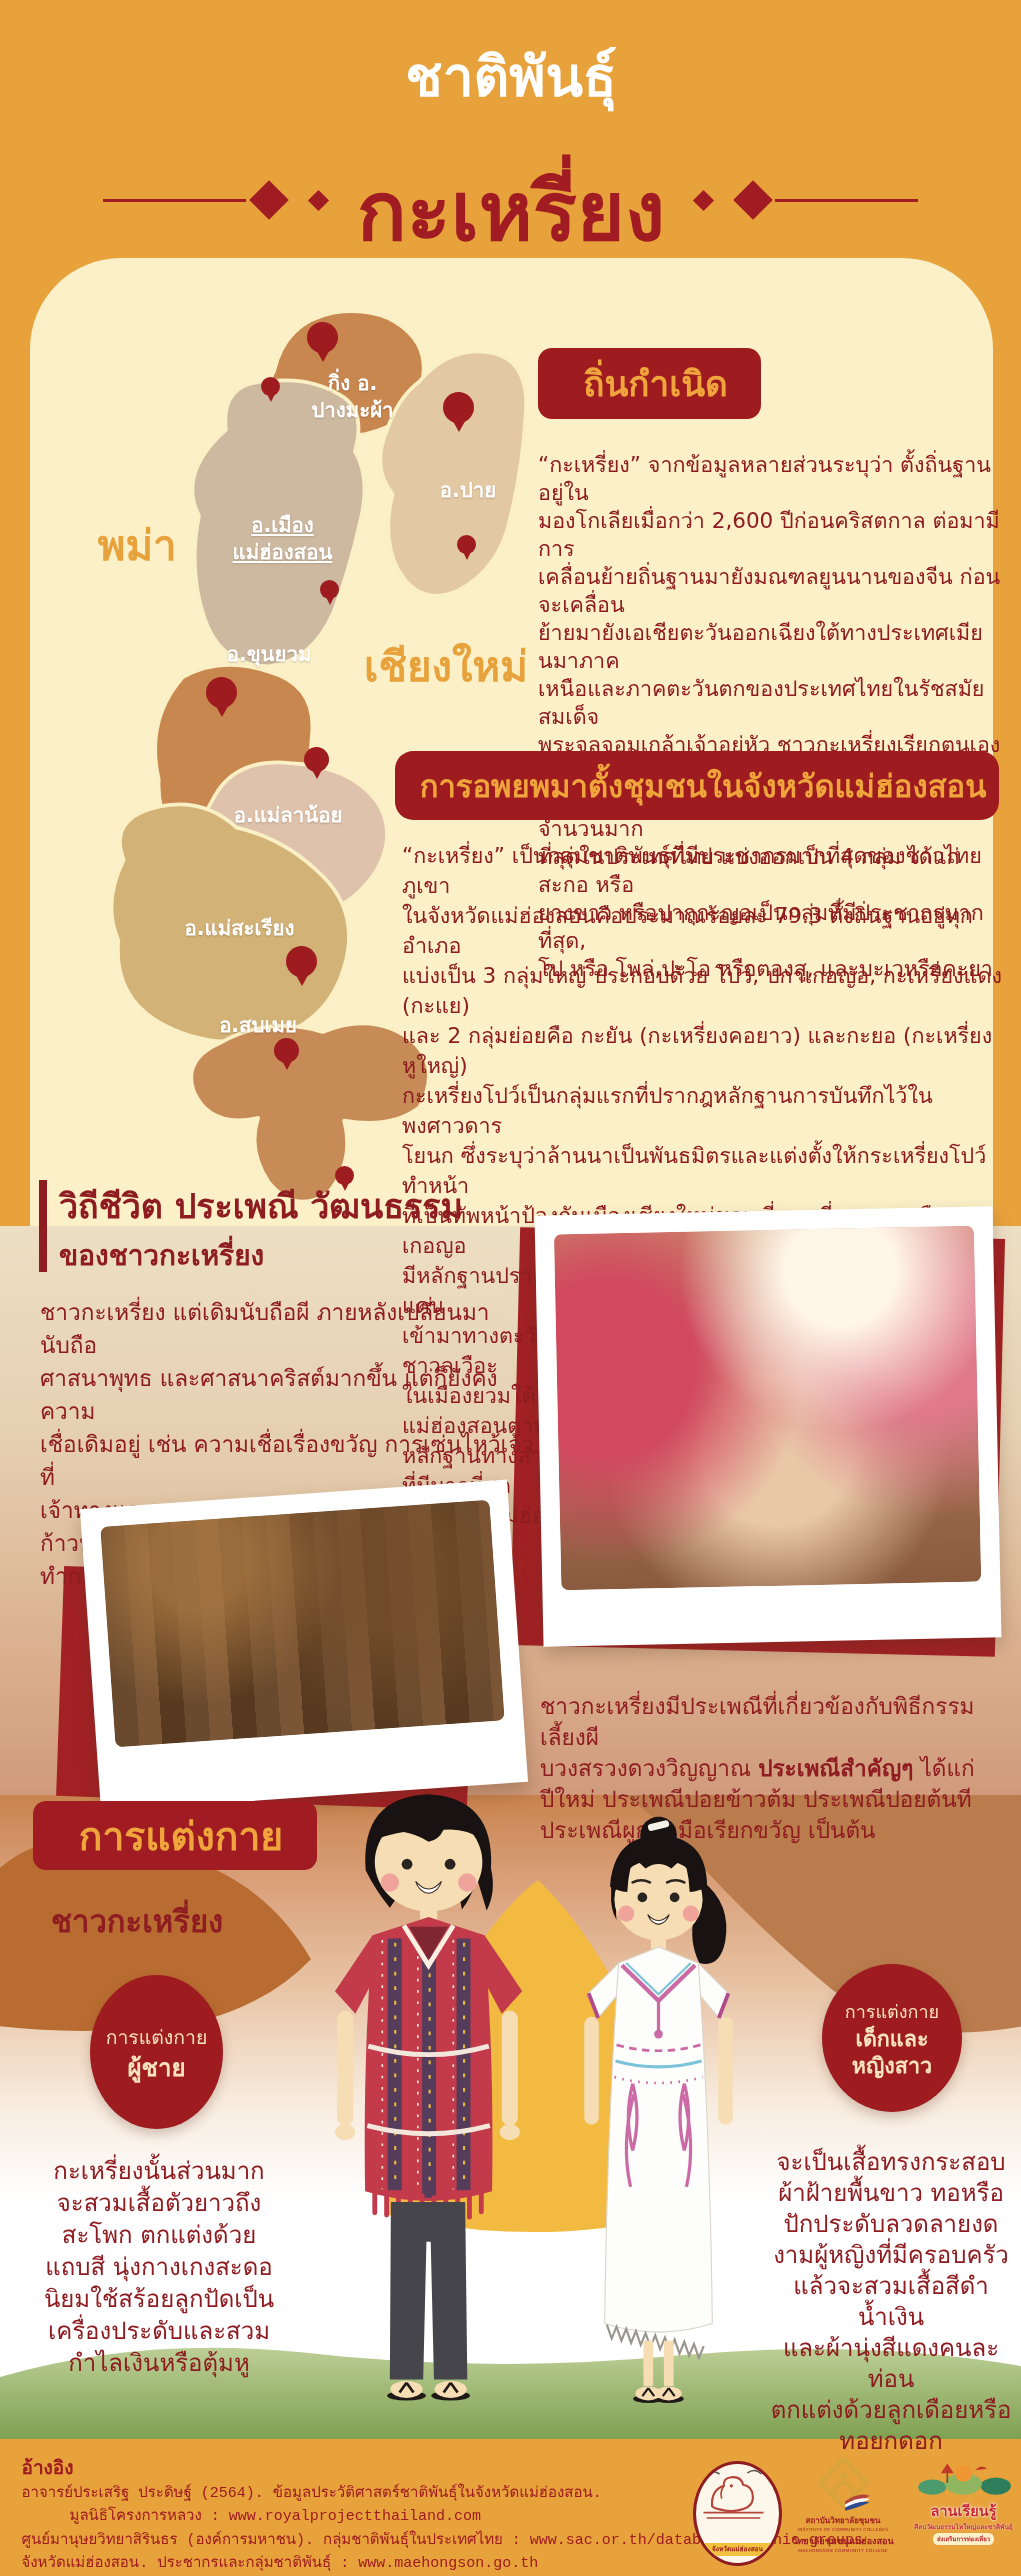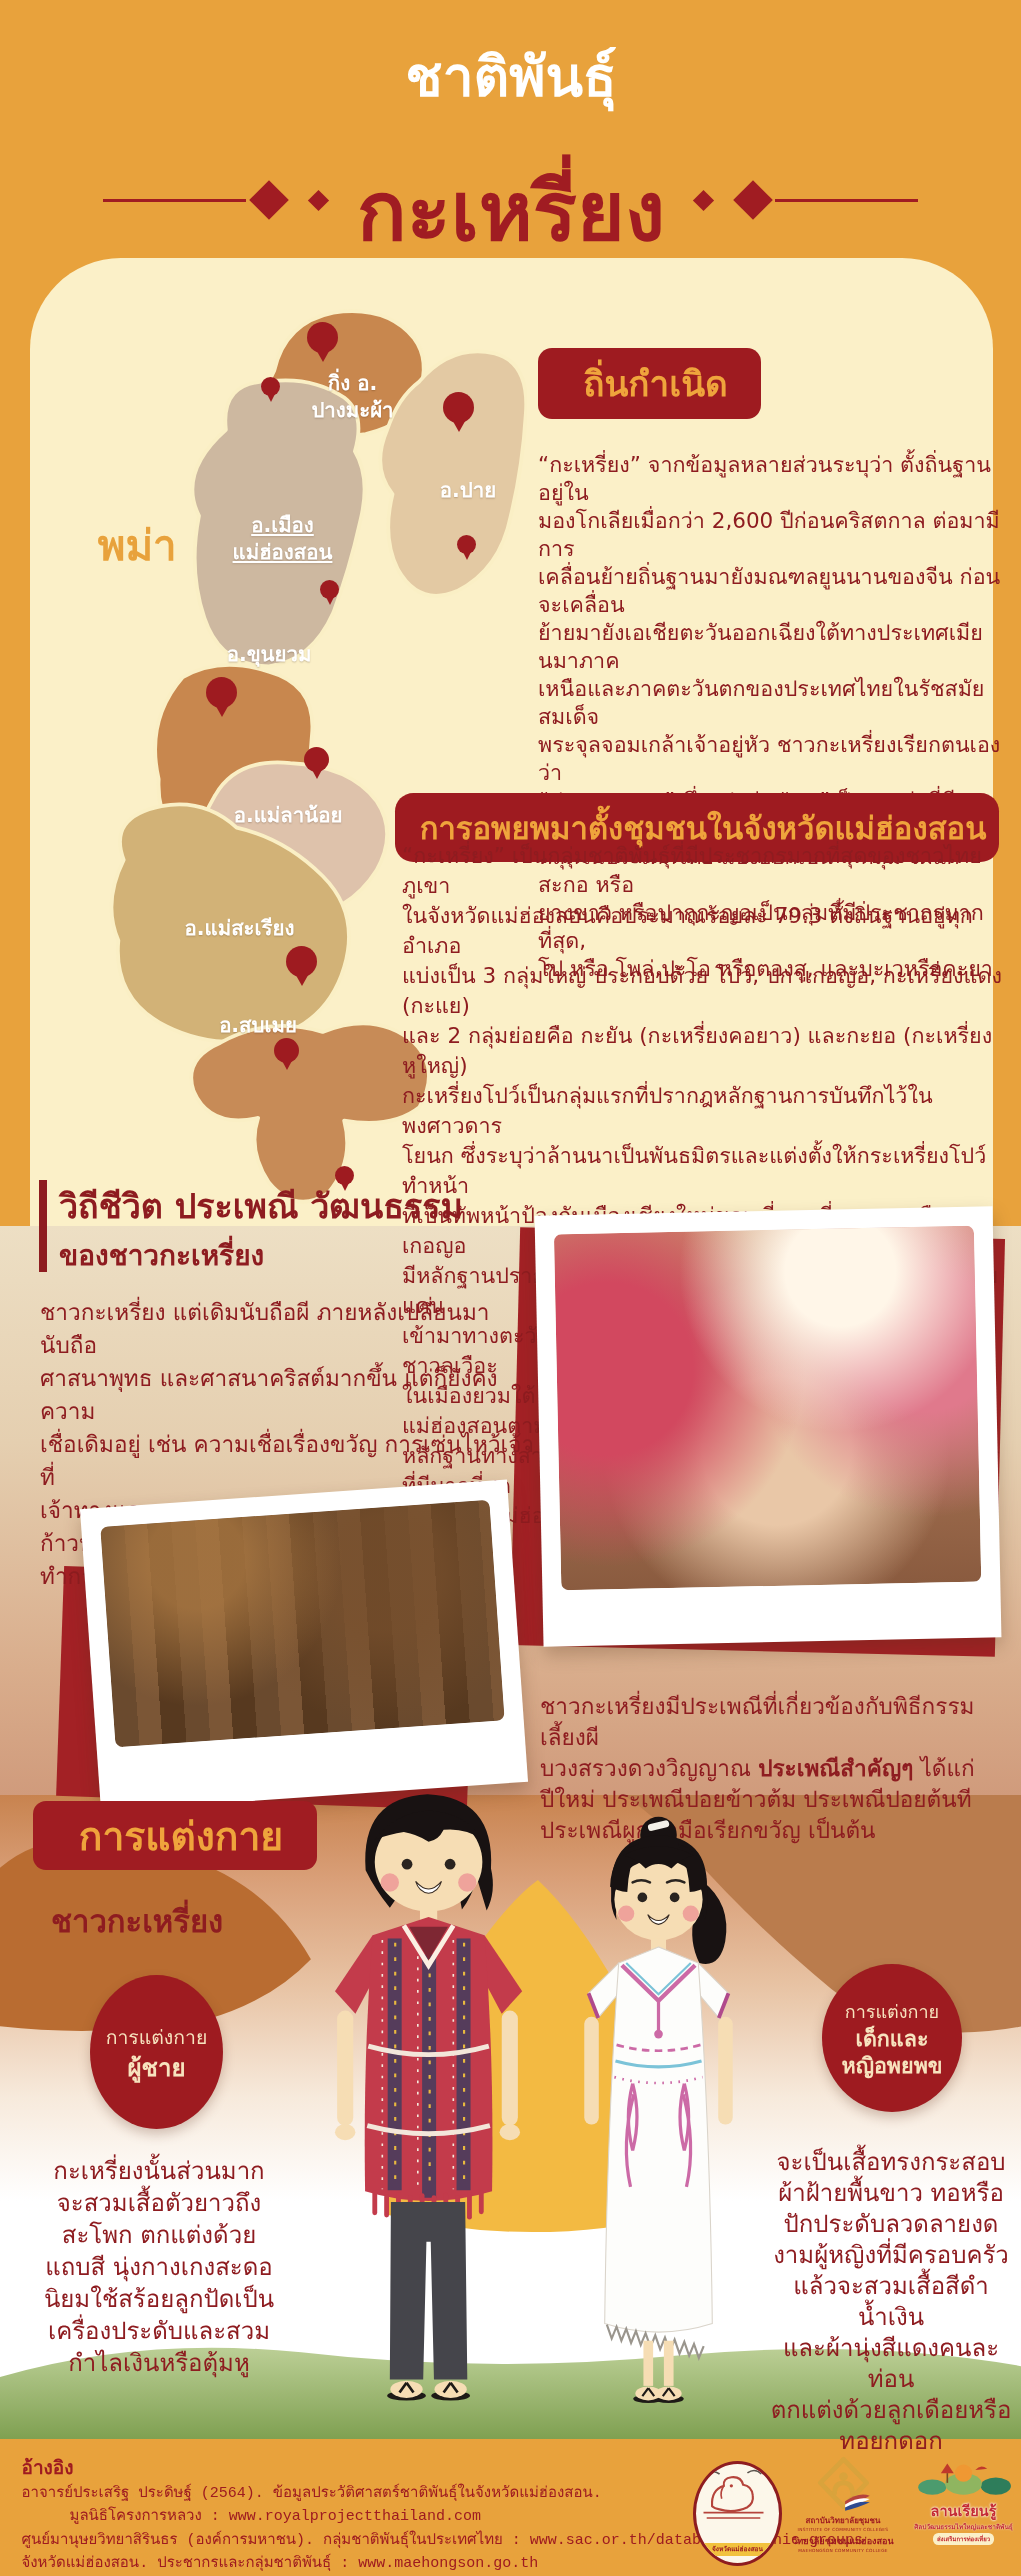--- a/index.html
+++ b/index.html
@@ -47,21 +47,21 @@
   .pin::after{content:"";position:absolute;left:50%;transform:translateX(-50%);
               border-style:solid;border-color:#9E1B20 transparent transparent transparent;}
   .pin-b{width:31px;height:31px;} .pin-b::after{top:24px;border-width:16px 9.1px 0 9.1px;}
   .pin-m{width:25px;height:25px;} .pin-m::after{top:19px;border-width:13px 7px 0 7px;}
   .pin-s{width:19.4px;height:19.4px;} .pin-s::after{top:14.5px;border-width:10.2px 5.4px 0 5.4px;}
 
   
   .badge{background:#9E1B20;color:#EFA43C;font-weight:bold;display:flex;align-items:center;
          justify-content:center;white-space:nowrap;z-index:3;padding-left:12px;}
   #badge-origin{left:538px;top:348px;width:211px;height:71px;border-radius:14px;font-size:35px;}
-  #badge-migration{left:395px;top:793px;width:592px;height:69px;border-radius:18.3px;font-size:31px;}
+  #badge-migration{left:395px;top:751px;width:592px;height:69px;border-radius:18.3px;font-size:31px;}
   .para{position:absolute;color:#8E1C20;white-space:pre-line;z-index:3;}
   #para-origin{left:538px;top:451px;width:465px;font-size:21.5px;line-height:28px;}
   #para-migration{left:402px;top:841px;width:600px;font-size:21.5px;line-height:30px;}
 
   #culture-bar{left:39px;top:1180px;width:7.5px;height:92px;background:#8E1C20;z-index:3;}
   #culture-title{left:59px;top:1179px;font-size:34px;font-weight:bold;color:#8E1C20;white-space:nowrap;z-index:3;}
   #culture-subtitle{left:59px;top:1233px;font-size:28px;font-weight:bold;color:#8E1C20;white-space:nowrap;z-index:3;}
   #para-culture{left:40px;top:1296px;width:500px;font-size:22.6px;line-height:33px;}
 
   .photo-mat{position:absolute;background:#A32125;z-index:2;}
@@ -171,20 +171,21 @@
     <div class="mlabel" id="lbl-pangmapha">กิ่ง อ.
 ปางมะผ้า</div>
     <div class="mlabel" id="lbl-pai">อ.ปาย</div>
     <div class="mlabel" id="lbl-mueang">อ.เมือง
 แม่ฮ่องสอน</div>
     <div class="mlabel" id="lbl-khunyuam">อ.ขุนยวม</div>
     <div class="mlabel" id="lbl-maelanoi">อ.แม่ลาน้อย</div>
     <div class="mlabel" id="lbl-maesariang">อ.แม่สะเรียง</div>
     <div class="mlabel" id="lbl-sobmoei">อ.สบเมย</div>
     <div class="region-label" id="lbl-myanmar">พม่า</div>
+    <div class="region-label" id="lbl-chiangmai">เชียงใหม่</div>
 
     <div class="pin pin-b" style="left:264px;top:32px;"></div>
     <div class="pin pin-b" style="left:400px;top:102px;"></div>
     <div class="pin pin-s" style="left:414px;top:245px;"></div>
     <div class="pin pin-s" style="left:218px;top:87px;"></div>
     <div class="pin pin-s" style="left:277px;top:290px;"></div>
     <div class="pin pin-b" style="left:163px;top:387px;"></div>
     <div class="pin pin-m" style="left:261px;top:457px;"></div>
     <div class="pin pin-b" style="left:243px;top:656px;"></div>
     <div class="pin pin-m" style="left:231px;top:748px;"></div>
@@ -252,21 +253,21 @@
 จะสวมเสื้อตัวยาวถึง
 สะโพก ตกแต่งด้วย
 แถบสี นุ่งกางเกงสะดอ
 นิยมใช้สร้อยลูกปัดเป็น
 เครื่องประดับและสวม
 กำไลเงินหรือตุ้มหู</div>
 
   <div class="circle-label" id="circle-female">
     <div class="circle-top">การแต่งกาย</div>
     <div class="circle-bold">เด็กและ
-หญิอพยพข</div>
+หญิงสาว</div>
   </div>
   <div class="para" id="para-female">จะเป็นเสื้อทรงกระสอบ
 ผ้าฝ้ายพื้นขาว ทอหรือ
 ปักประดับลวดลายงด
 งามผู้หญิงที่มีครอบครัว
 แล้วจะสวมเสื้อสีดำน้ำเงิน
 และผ้านุ่งสีแดงคนละท่อน
 ตกแต่งด้วยลูกเดือยหรือ
 ทอยกดอก</div>
 

